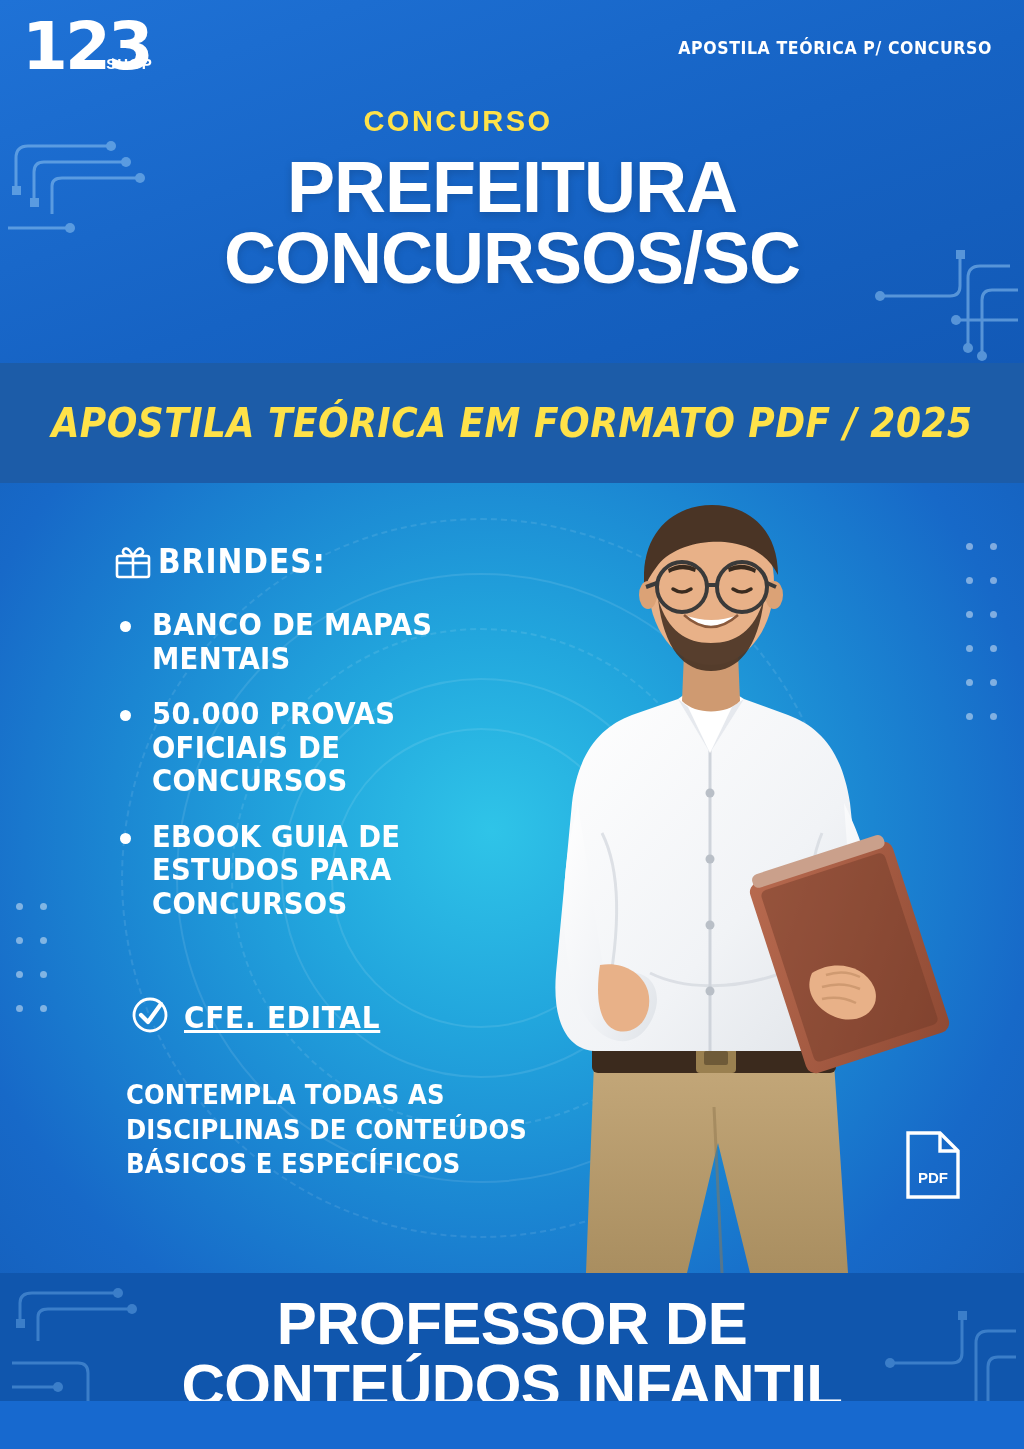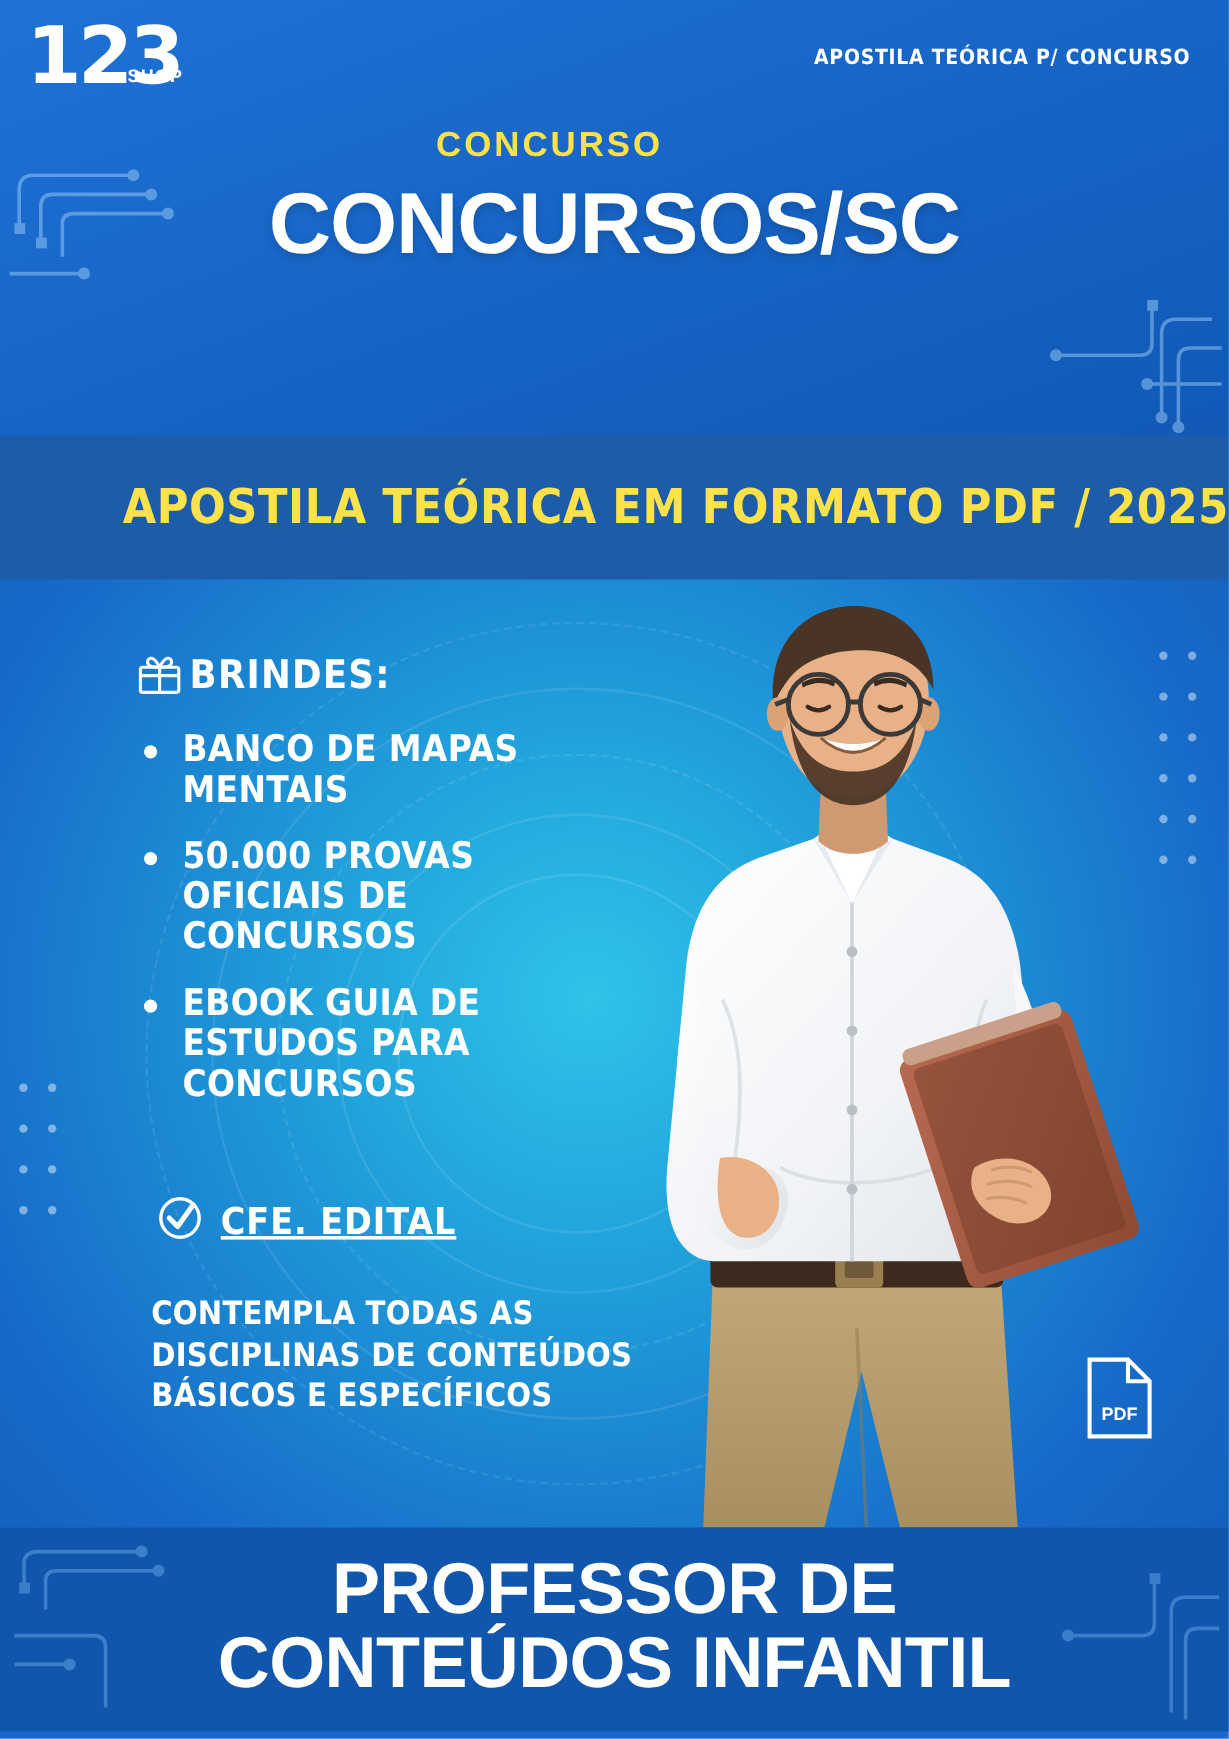--- a/index.html
+++ b/index.html
@@ -80,21 +80,22 @@
 
   
   .banner {
     position: absolute;
     top: 363px; left: 0;
     width: 1024px;
     height: 120px;
     background: #1c5ca8;
     display: flex;
     align-items: center;
-    justify-content: flex-end;
+    justify-content: center;
+    font-style: italic;
   }
   .banner-text {
     color: #ffe249;
     font-size: 40px;
     font-weight: bold;
     letter-spacing: 0.5px;
     text-align: center;
     font-family: "DejaVu Sans Condensed", "Liberation Sans", sans-serif;
   }
 
@@ -205,21 +206,21 @@
     position: absolute;
     width: 7px; height: 7px;
     border-radius: 50%;
     background: rgba(255,255,255,0.45);
   }
 
   
   .bottom {
     position: absolute;
     top: 1273px; left: 0;
-    width: 1024px; height: 170px;
+    width: 1024px; height: 128px;
     background: #1056ad;
     overflow: hidden;
   }
   .bottom-title {
     position: absolute;
     top: 20px; left: 0; width: 1024px;
     text-align: center;
     color: #ffffff;
     font-size: 60px;
     font-weight: bold;
@@ -273,20 +274,21 @@
     <div class="logo">
       <div class="big">123</div>
       <div class="small">SHOP</div>
     </div>
 
     <div class="top-right-label">APOSTILA TEÓRICA P/ CONCURSO</div>
 
     <div class="concurso-word">CONCURSO</div>
 
     <div class="main-title">
+      <div>PREFEITURA</div>
       <div>CONCURSOS/SC</div>
     </div>
   </div>
 
   <div class="banner">
     <div class="banner-text">APOSTILA TEÓRICA EM FORMATO PDF / 2025</div>
   </div>
 
   <div class="middle">
 

